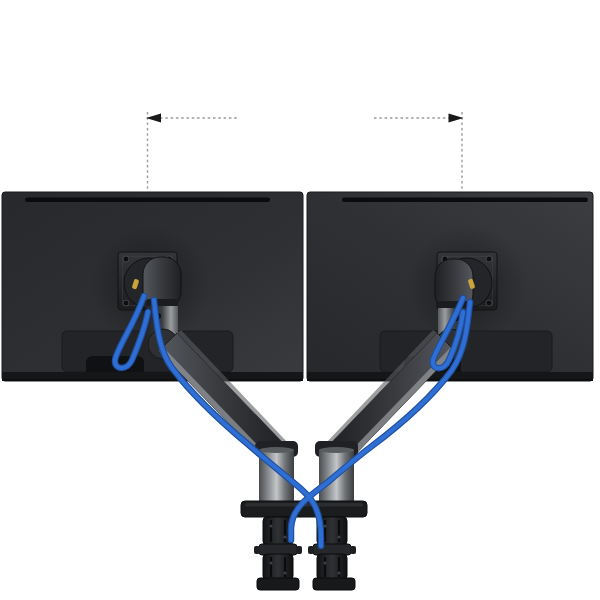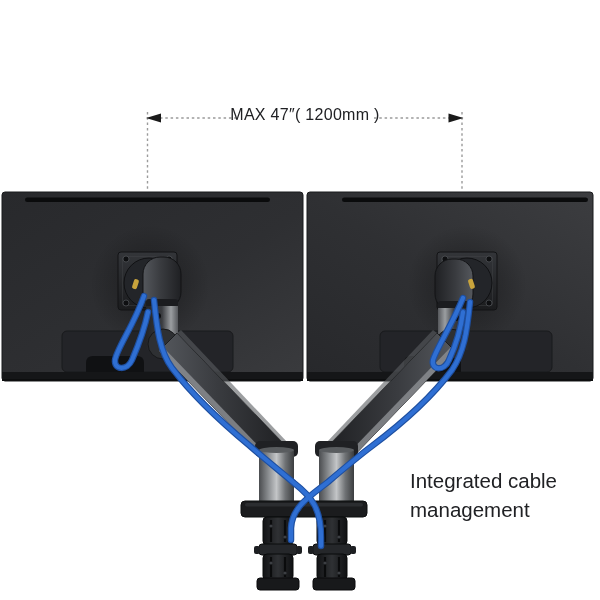--- a/index.html
+++ b/index.html
@@ -207,16 +207,14 @@
     </g>
     <g stroke="var(--cable-blue)" stroke-width="4.2">
       <path d="M144 296 C134 325 117 348 115 360 C114 370 127 371 132 360 C138 346 145 327 148 312"></path>
       <path d="M154 300 C157 330 160 352 172 368 C196 400 226 426 250 446 C266 460 280 471 294 483 C312 497 321 509 321 537 L321 546"></path>
       <path d="M463 298 C452 325 436 349 433 360 C431 370 444 372 449 360 C455 347 461 328 463 312"></path>
       <path d="M470 302 C467 332 464 352 452 370 C428 402 396 428 372 446 C356 458 342 470 328 482 C310 496 292 507 291 528 L291 540"></path>
     </g>
   </g>
 </svg>
 
-<div class="dim-label">MAX 47″( 1200mm )</div>
-<div class="feature-label">Integrated cable management</div>
 
 </div>
 
 </body></html>

